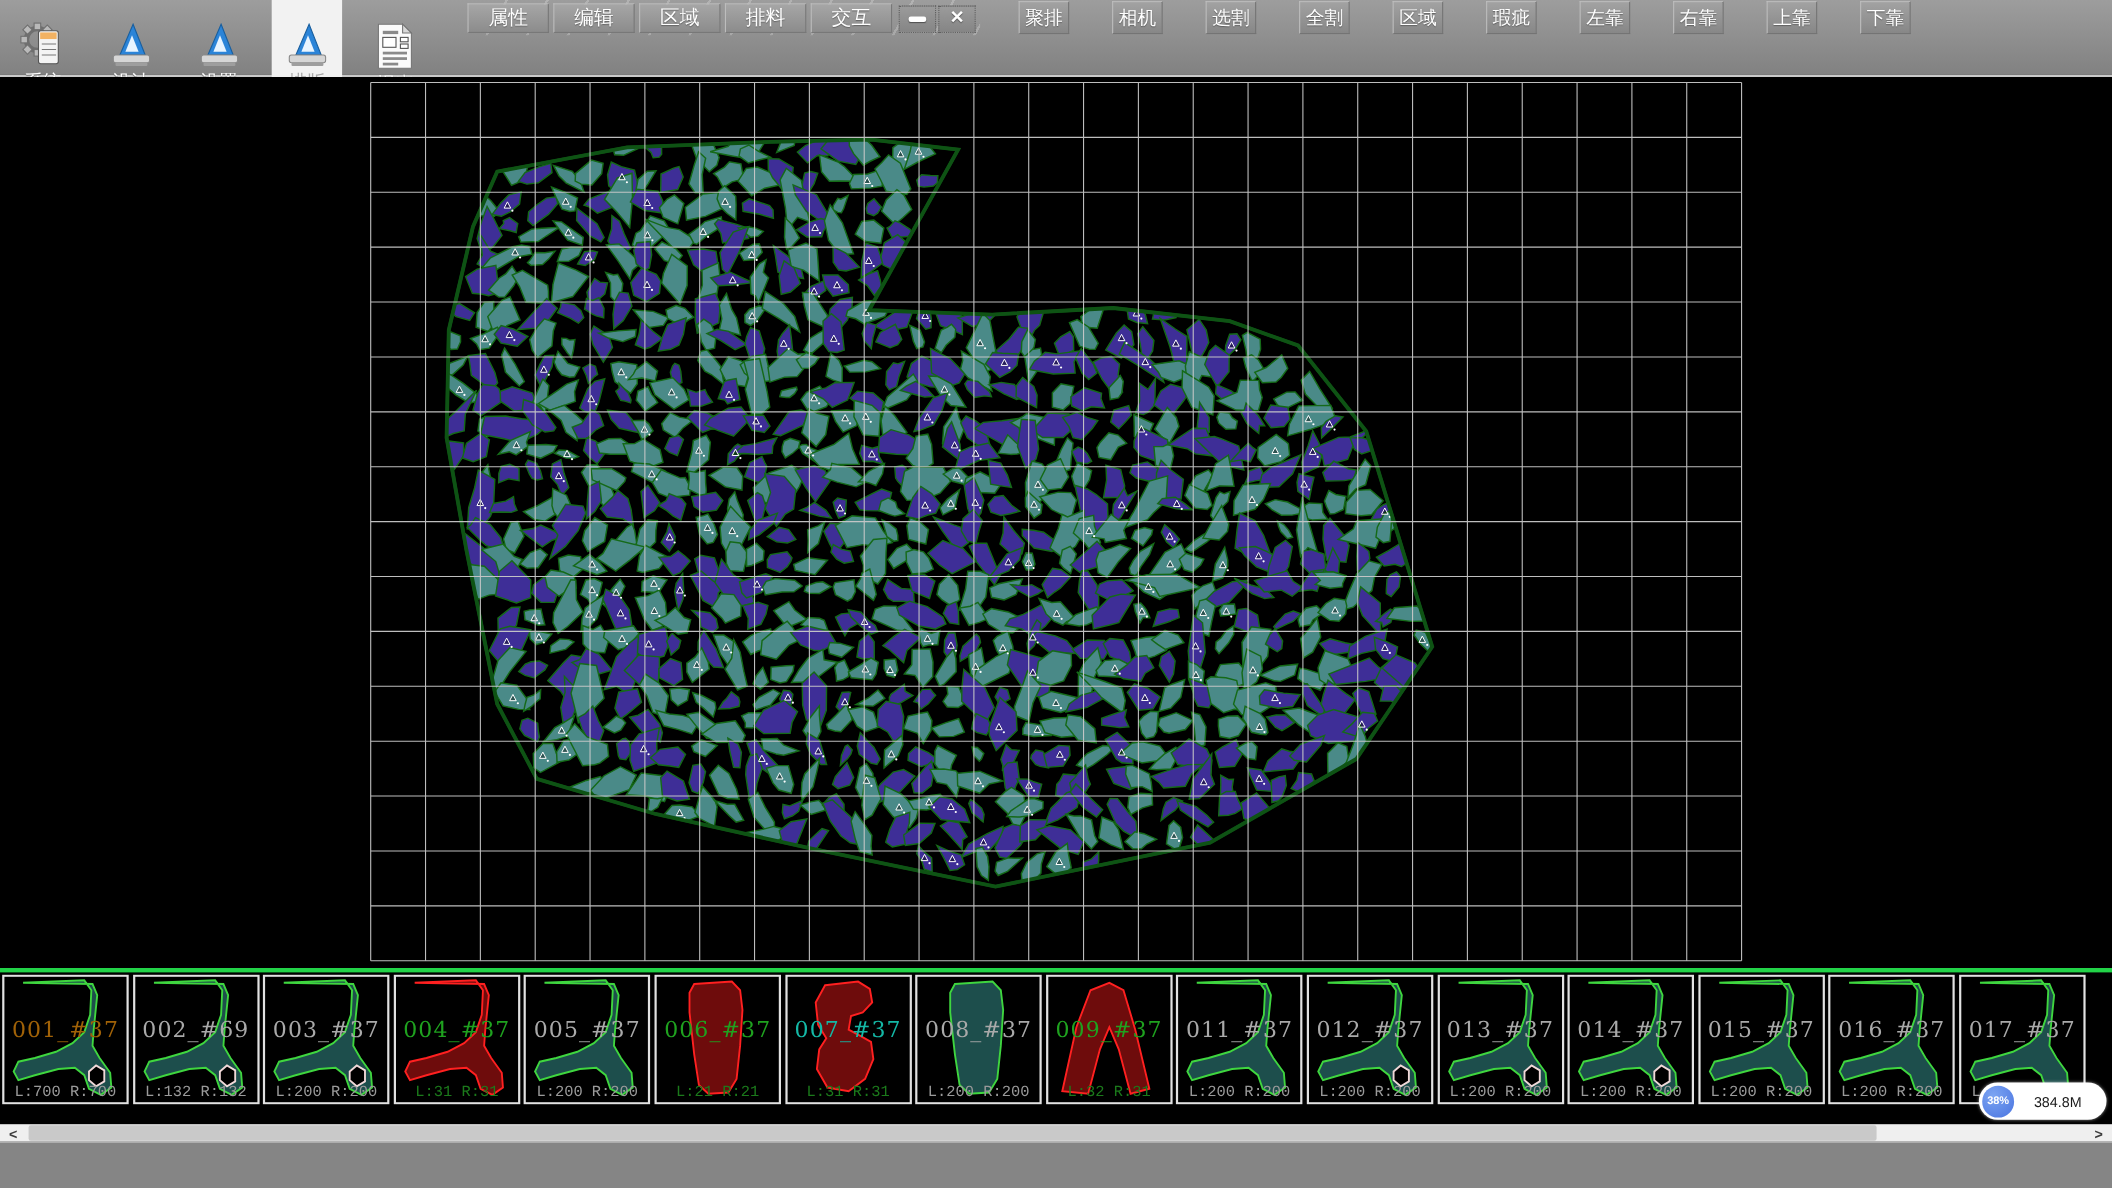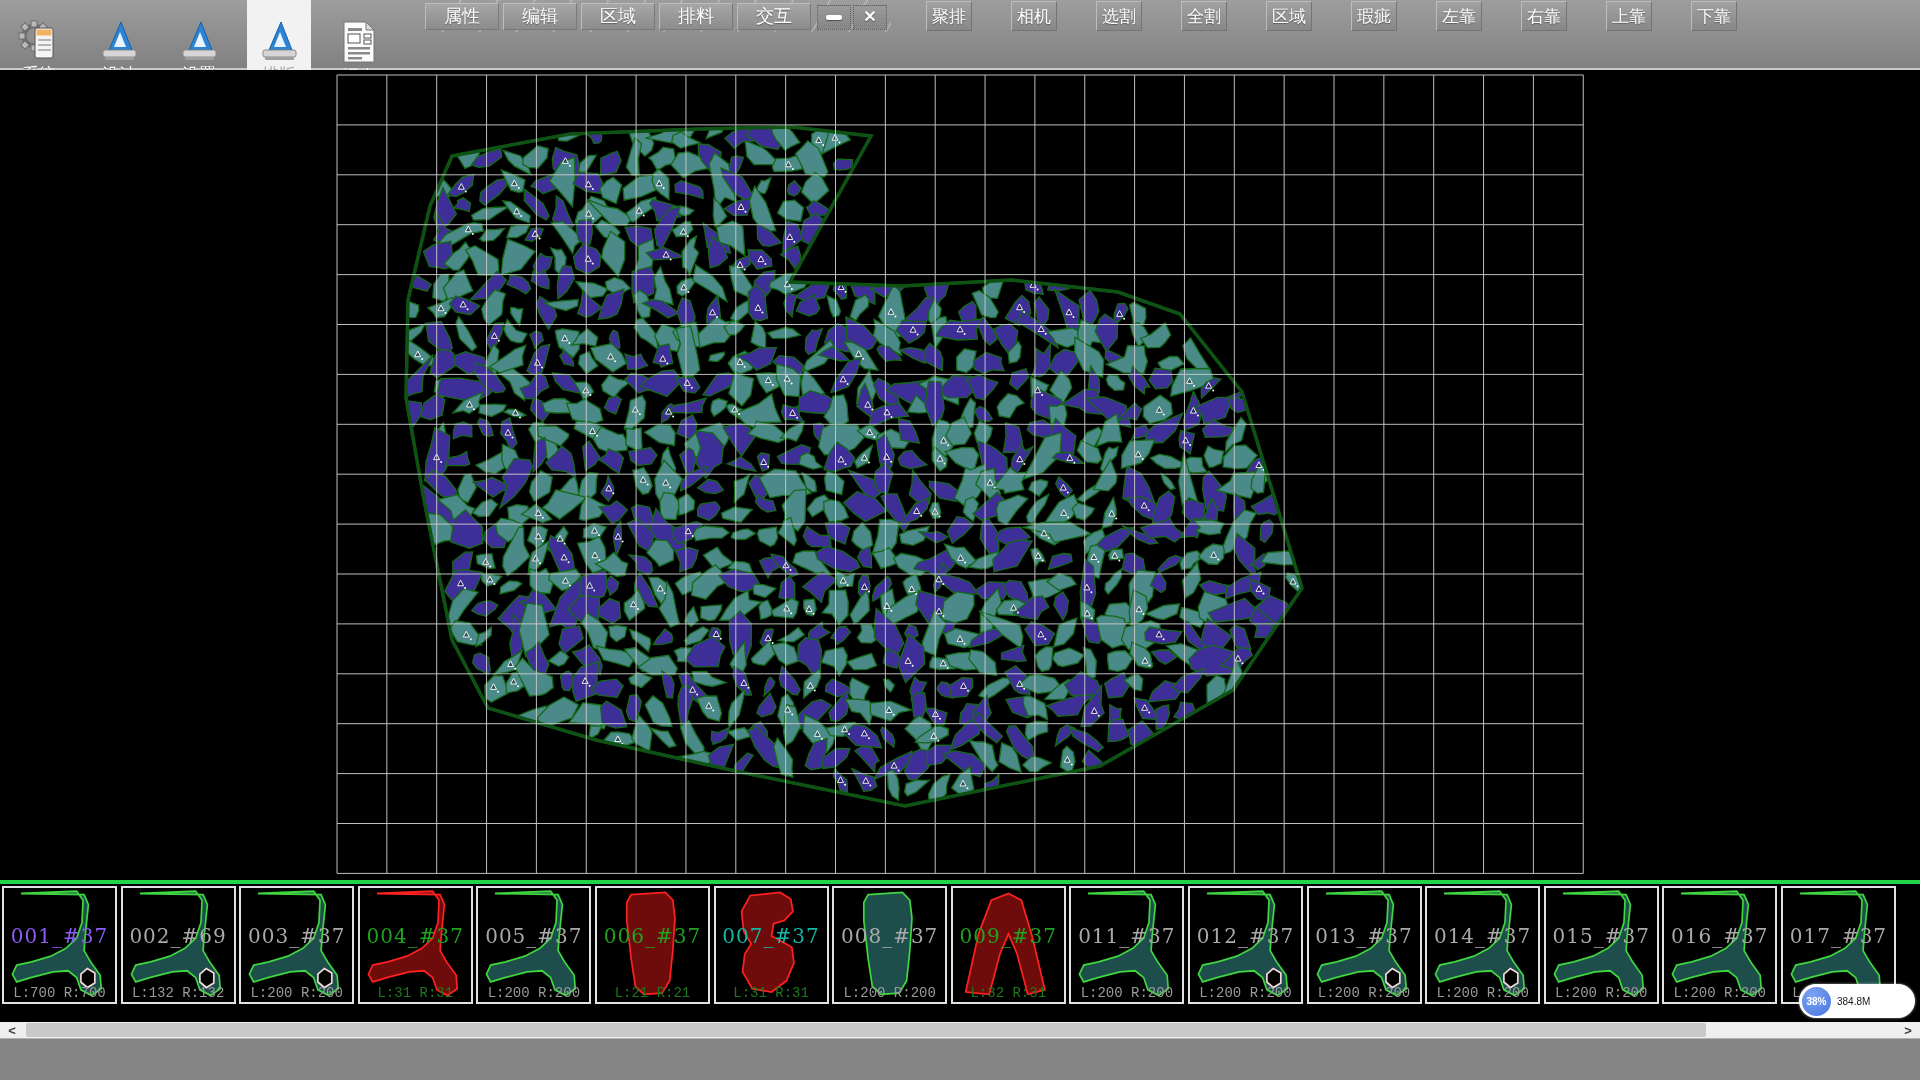--- a/index.html
+++ b/index.html
@@ -52,21 +52,21 @@
   .cell .cid{position:absolute;left:0;right:0;top:36px;text-align:center;
     font-family:"DejaVu Serif",serif;font-size:20px;letter-spacing:1px;pointer-events:none;}
   .cell .csize{position:absolute;left:0;right:0;bottom:1px;text-align:center;
     font-family:Liberation Mono, monospace;font-size:14px;pointer-events:none;}
 
   .mem-badge{position:absolute;right:5px;bottom:4px;width:116px;height:34px;background:#fff;
     border-radius:17px;display:flex;align-items:center;box-shadow:0 0 3px rgba(255,255,255,.6);}
   .mem-circle{width:29px;height:29px;margin-left:3px;border-radius:50%;
     background:radial-gradient(circle at 35% 30%,#7ba4f2,#4a74e0);
     display:flex;align-items:center;justify-content:center;color:#fff;font-size:10px;font-weight:bold;}
-  .mem-text{margin-left:6px;color:#1a1a1a;font-size:10px;text-align:right;}
+  .mem-text{margin-left:18px;color:#1a1a1a;font-size:13px;text-align:right;}
 
   
   .hscroll{position:absolute;left:0;top:1022px;width:1920px;height:16px;background:#efefef;}
   .hs-arrow{position:absolute;top:0;width:24px;height:16px;display:flex;align-items:center;justify-content:center;
     color:#3c3c3c;font-size:13px;font-weight:bold;cursor:pointer;}
   .hs-left{left:0;} .hs-right{right:0;}
   .hs-thumb{position:absolute;left:26px;top:1px;width:1680px;height:14px;background:#c9c9c9;border-radius:2px;cursor:pointer;}
   .statusbar{position:absolute;left:0;top:1038px;width:1920px;height:42px;background:#858585;border-top:1px solid #b2b2b2;box-sizing:border-box;}
 </style>
 </head>
@@ -1273,21 +1273,21 @@
   </div>
 
   <div class="filmstrip">
     <div class="strip-accent" style="background: rgb(34, 211, 72);"></div>
     <div class="cells">
         <div class="cell">
           <svg width="107" height="112" viewBox="0 0 100 100" preserveAspectRatio="none">
             <polygon points="14,4 66,2 72,10 71,30 66,44 56,53 42,60 24,65 10,68 6,76 10,83 24,79 44,74 58,73 66,79 70,90 80,95 89,89 88,77 79,65 73,55 74,42 77,14 73,5" fill="#1d4e4c" stroke="#3fd63f" stroke-width="1.6"></polygon>
             <polygon points="70,76 76,71 83,75 83,84 76,88 70,83" fill="#000" stroke="#f0d8d8" stroke-width="1.6"></polygon>
           </svg>
-          <div class="cid" style="color:#8b5cf6">001_#37</div>
+          <div class="cid" style="color:#a16207">001_#37</div>
           <div class="csize" style="color:#9a9a9a">L:700 R:700</div>
         </div>
         <div class="cell">
           <svg width="107" height="112" viewBox="0 0 100 100" preserveAspectRatio="none">
             <polygon points="14,4 66,2 72,10 71,30 66,44 56,53 42,60 24,65 10,68 6,76 10,83 24,79 44,74 58,73 66,79 70,90 80,95 89,89 88,77 79,65 73,55 74,42 77,14 73,5" fill="#1d4e4c" stroke="#3fd63f" stroke-width="1.6"></polygon>
             <polygon points="70,76 76,71 83,75 83,84 76,88 70,83" fill="#000" stroke="#f0d8d8" stroke-width="1.6"></polygon>
           </svg>
           <div class="cid" style="color:#a9a9a9">002_#69</div>
           <div class="csize" style="color:#9a9a9a">L:132 R:132</div>
         </div>

